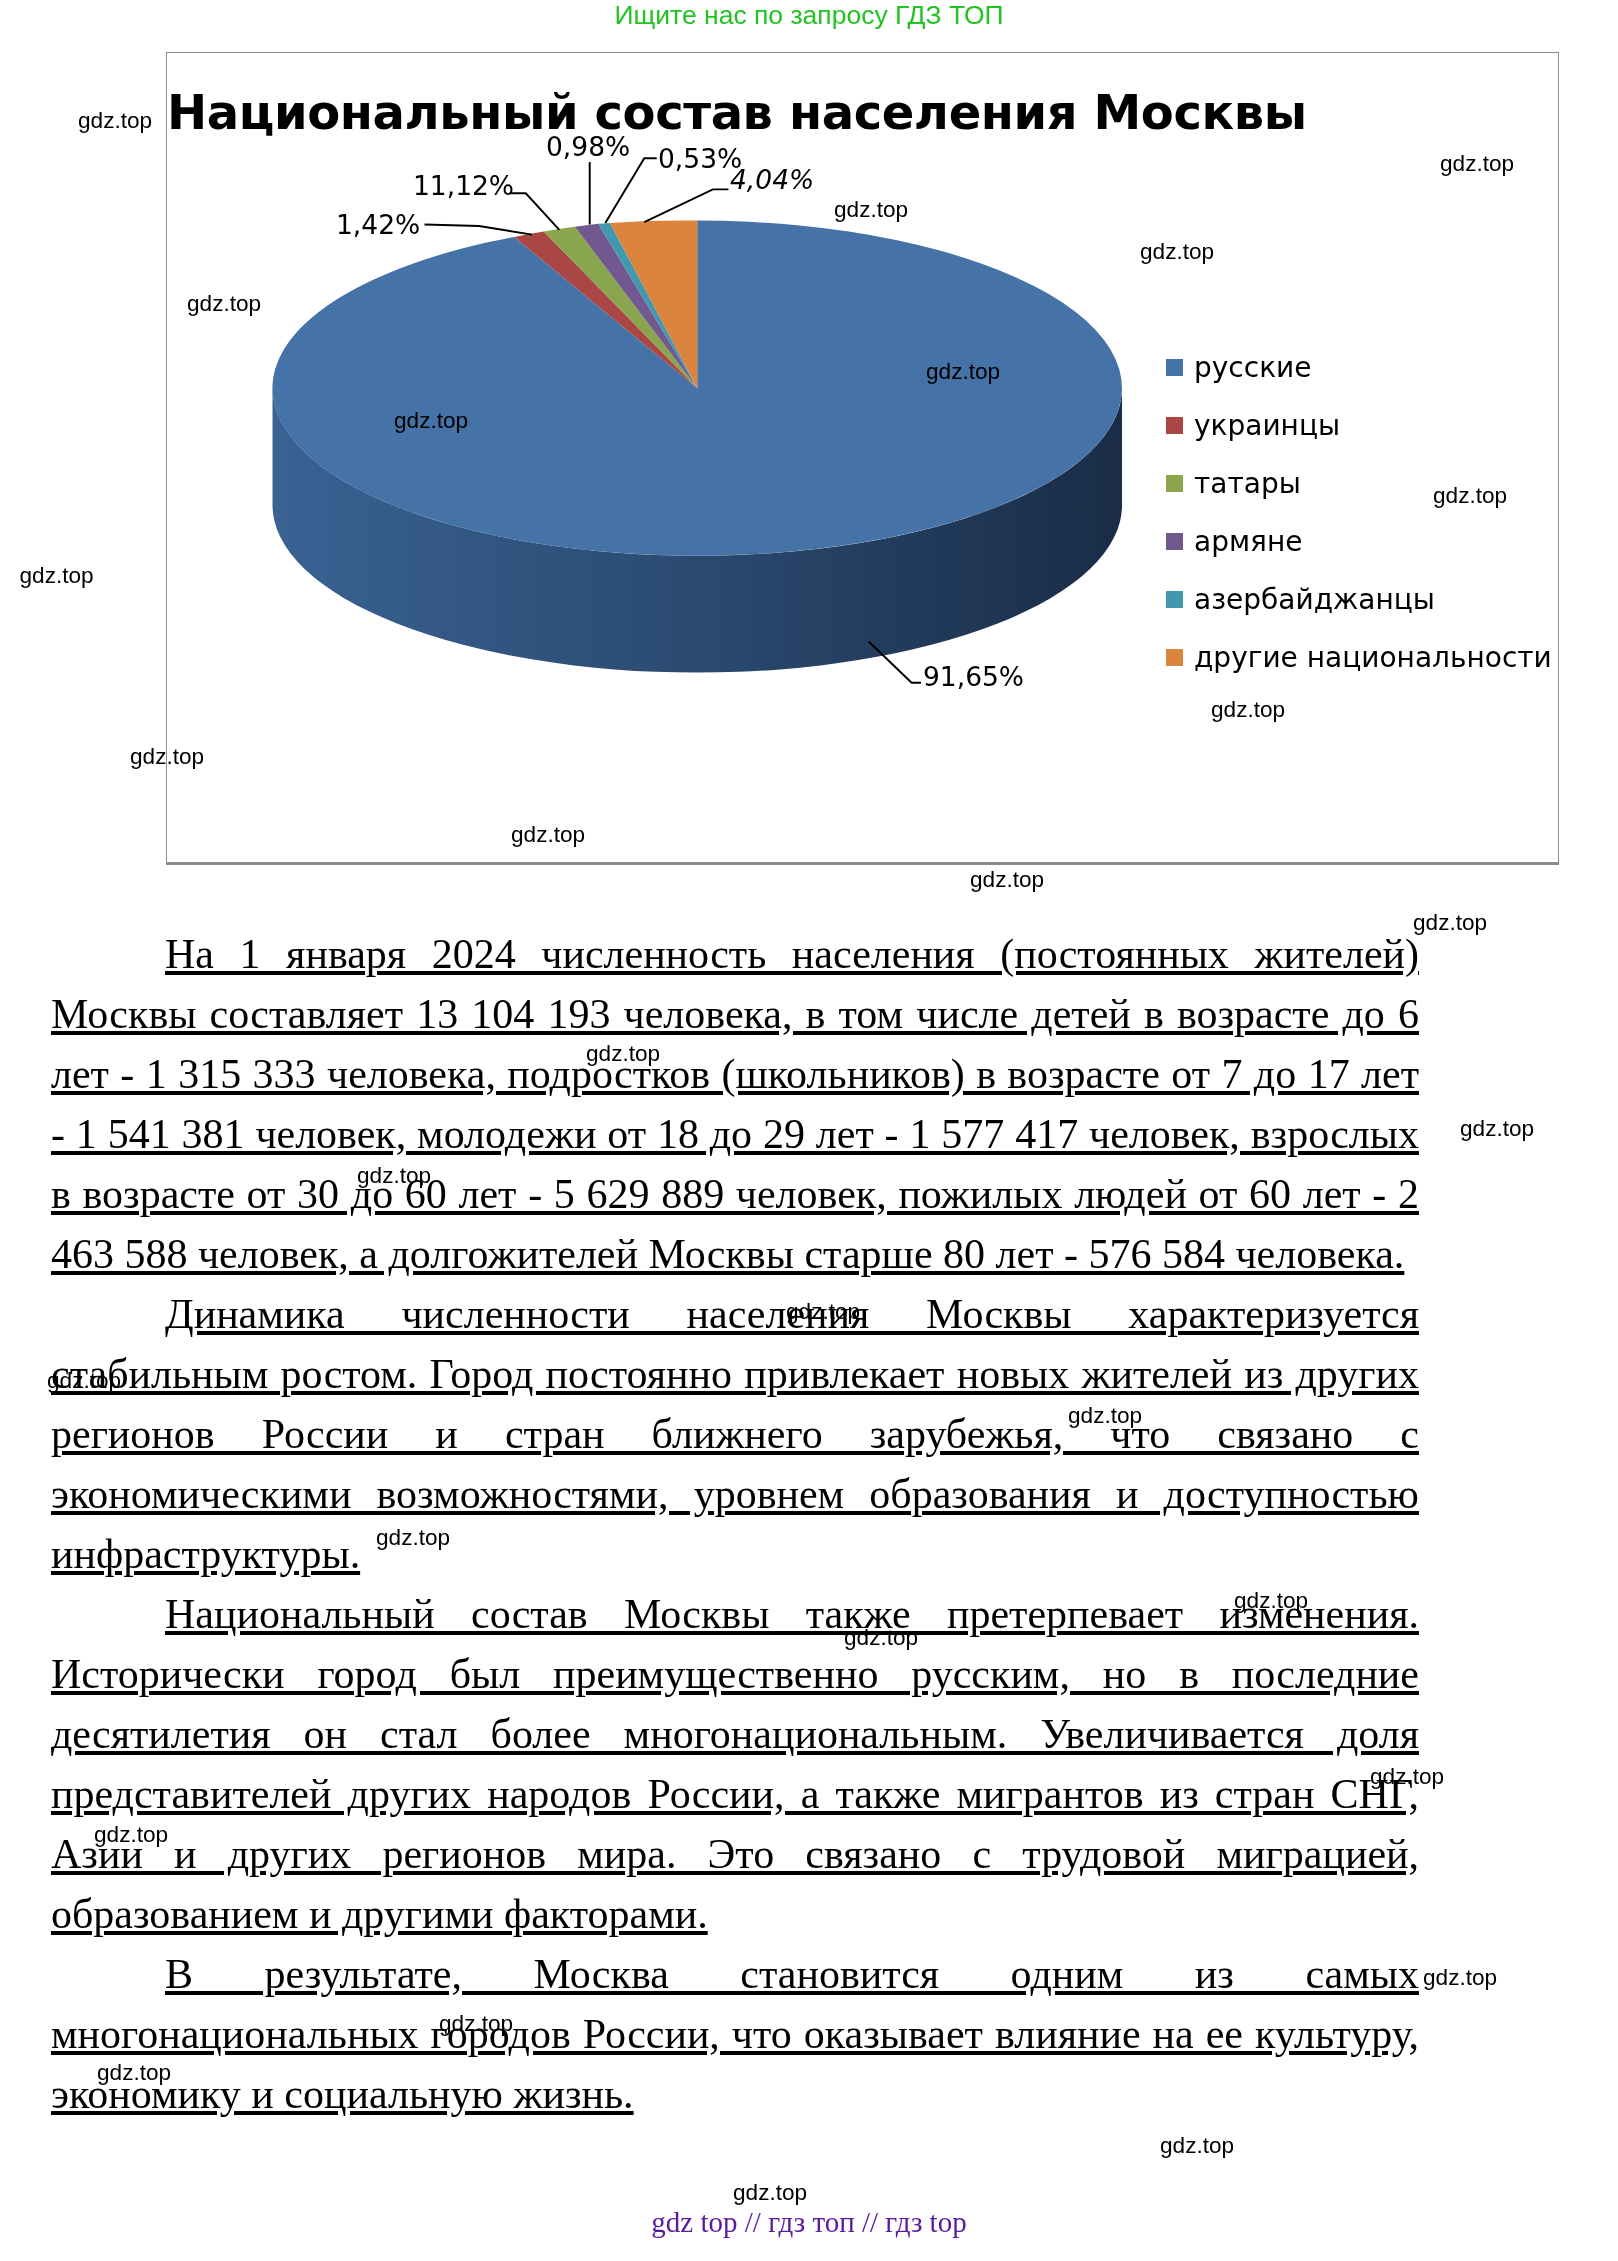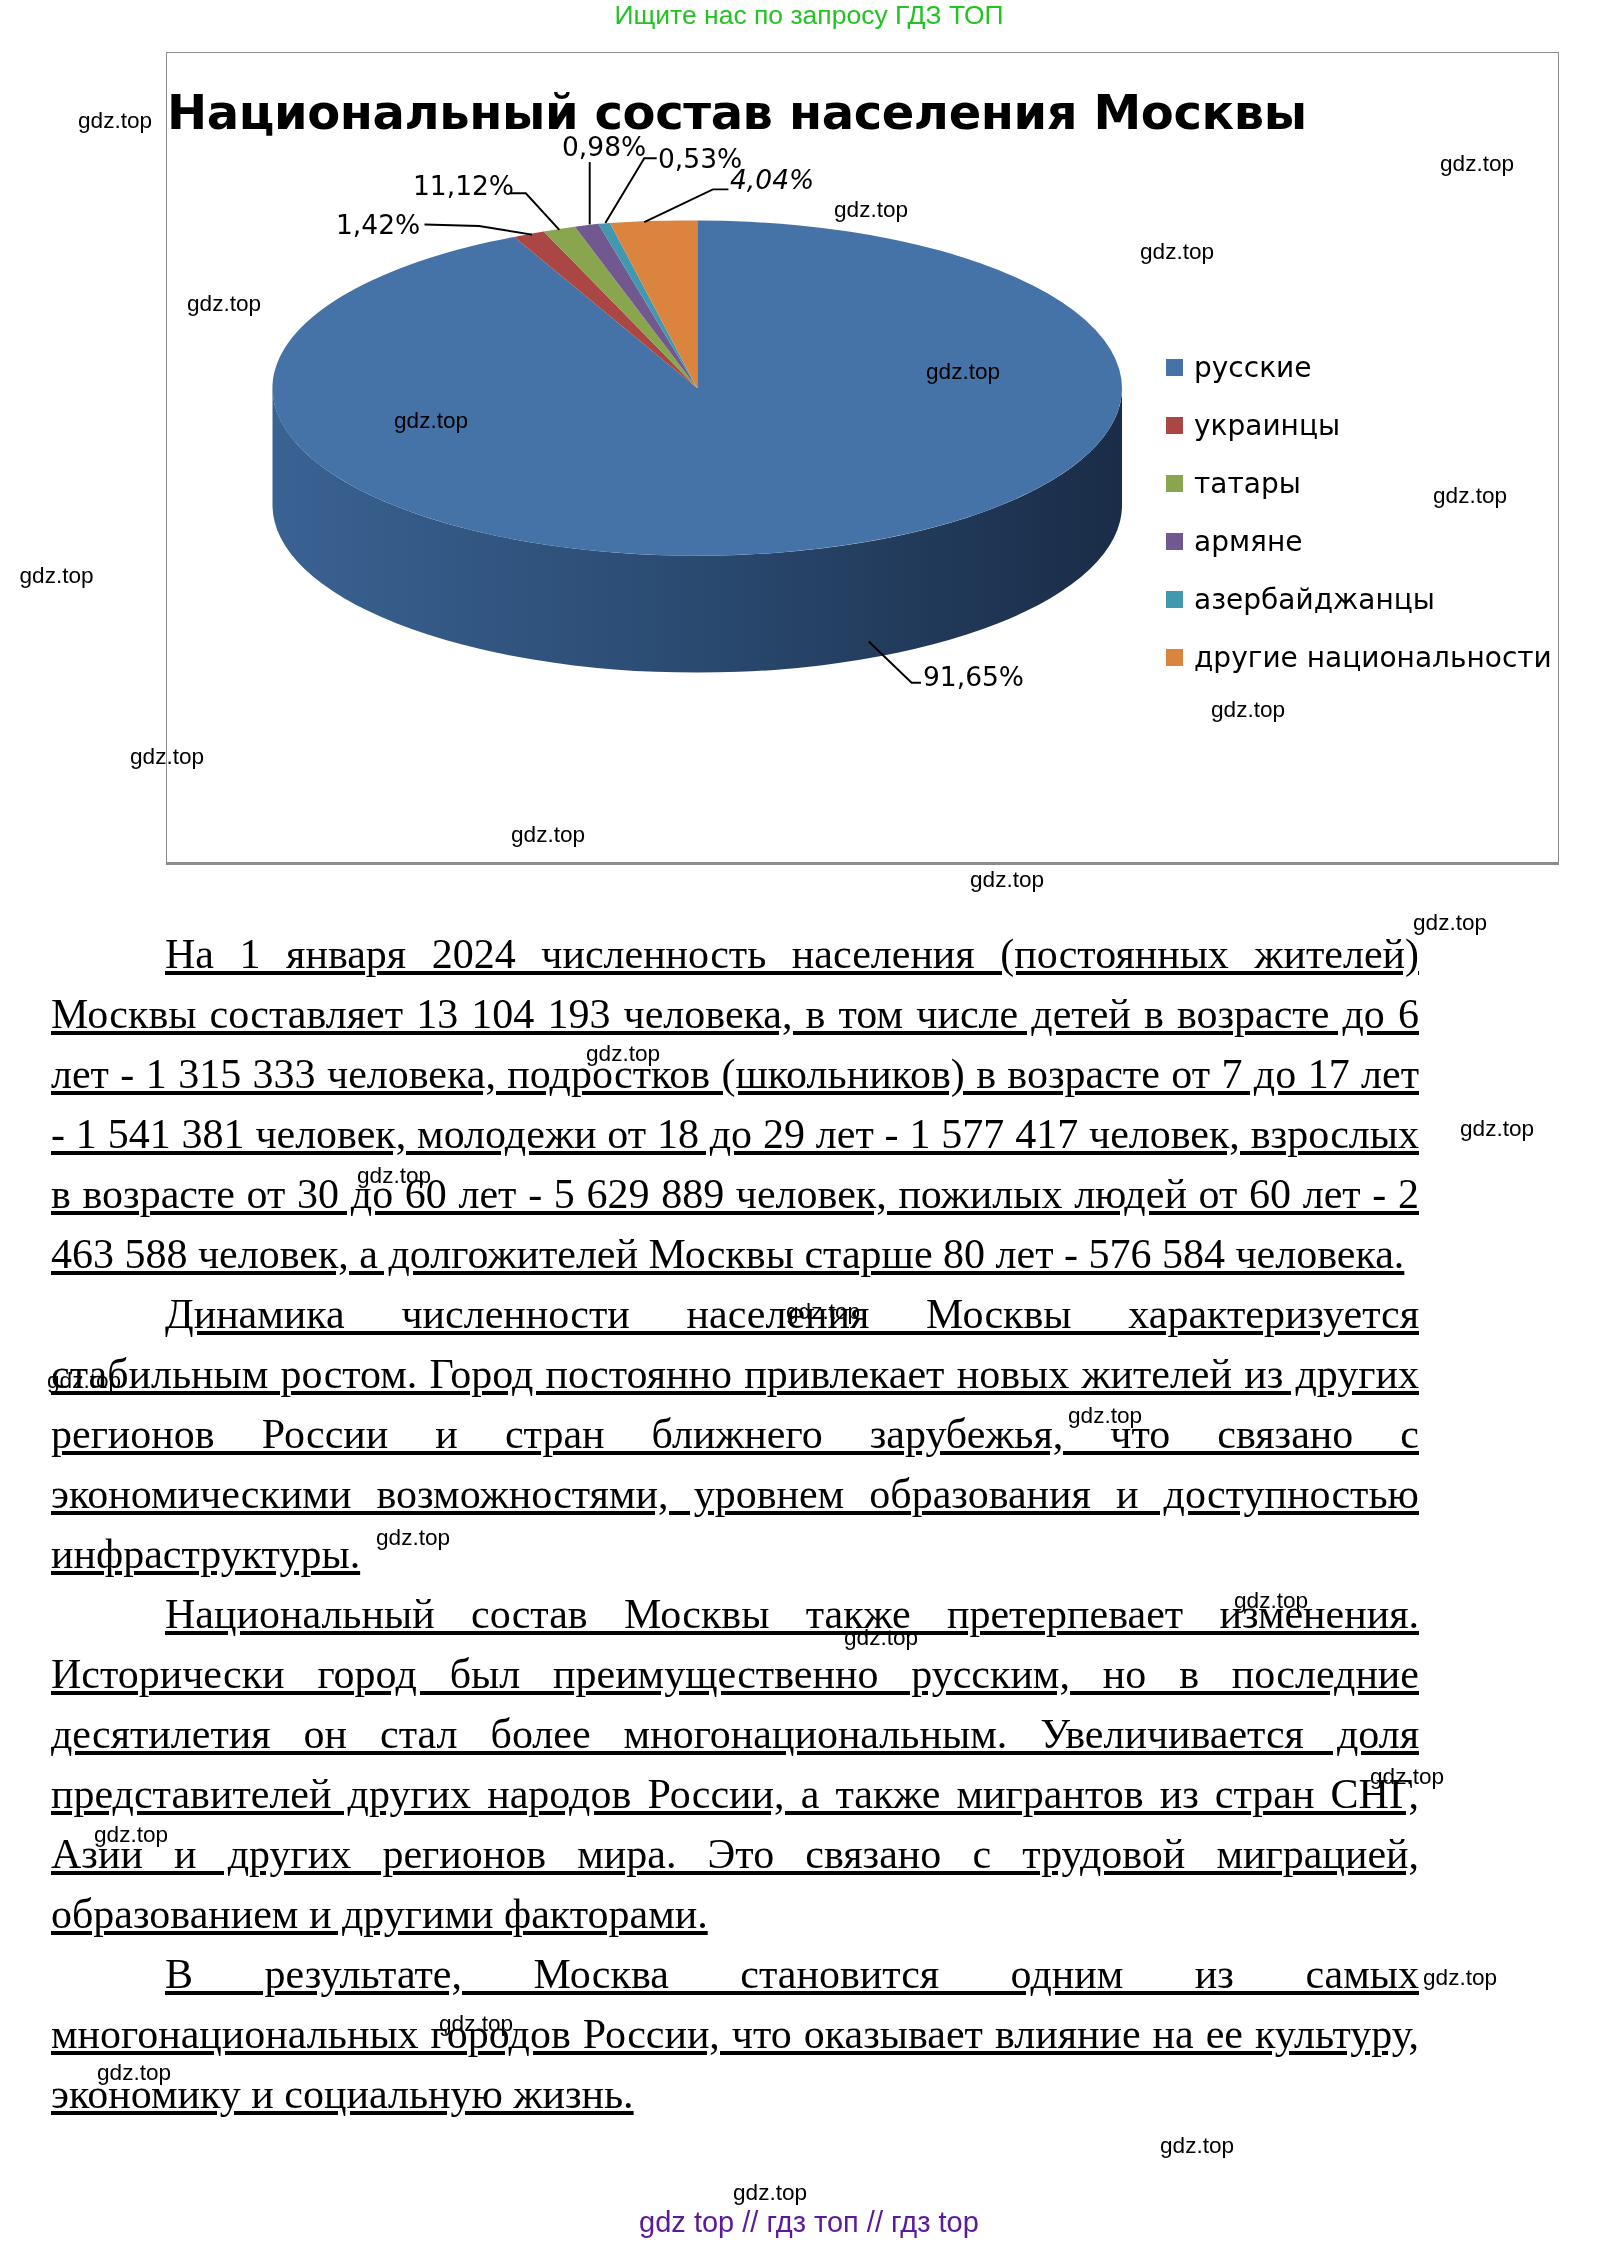--- a/index.html
+++ b/index.html
@@ -9,21 +9,21 @@
   .chart-title { position:absolute; left:0; width:100%; top:31px; text-align:left; font-size:48px; font-weight:bold; color:#000; font-family:"DejaVu Sans", sans-serif; letter-spacing:-0.4px; }
   .pie-svg { position:absolute; left:0; top:0; }
   .legend { position:absolute; left:999px; top:285px; }
   .legend-item { display:flex; align-items:center; height:58px; }
   .legend-swatch { width:17px; height:17px; margin-right:11px; }
   .legend-label { font-size:28px; color:#000; font-family:"DejaVu Sans", sans-serif; }
   .dlabel { position:absolute; font-size:26.5px; color:#000; font-family:"DejaVu Sans", sans-serif; }
   .wm { position:absolute; font-size:22.6px; color:#000; font-family:"Liberation Sans", sans-serif; }
   .body-text { position:absolute; left:51px; top:924px; width:1368px; font-family:"Liberation Serif", serif; font-size:42px; line-height:60px; color:#000; text-align:justify; }
   .body-text p { margin:0; text-indent:114px;text-decoration:underline; }
-  .footer { position:absolute; left:0; width:1618px; top:2206px; text-align:center; color:#5a1a9a; font-size:29px; font-family:Liberation Sans, sans-serif; }
+  .footer { position:absolute; left:0; width:1618px; top:2206px; text-align:center; color:#5a1a9a; font-size:29px; font-family:Liberation Serif, serif; }
 </style>
 </head>
 <body>
 
 <div class="top-banner">Ищите нас по запросу ГДЗ ТОП</div>
 
 <div class="chart-box">
   <div class="chart-title">Национальный состав населения Москвы</div>
 
   <svg class="pie-svg" width="1391" height="809" viewBox="0 0 1784 1038">
@@ -54,21 +54,21 @@
       <polyline points="503,227 460,180 440,180"></polyline>
       <polyline points="542,220 542,140"></polyline>
       <polyline points="562,218 612,135 628,135"></polyline>
       <polyline points="612,217 700,175 720,175"></polyline>
       <polyline points="900,755 955,808 967,808"></polyline>
     </g>
   </svg>
 
   <div class="dlabel" style="left:169px; top:156px;">1,42%</div>
   <div class="dlabel" style="left:246px; top:117px;">11,12%</div>
-  <div class="dlabel" style="left:379px; top:78px;margin-left:16px;">0,98%</div>
+  <div class="dlabel" style="left:379px; top:78px;">0,98%</div>
   <div class="dlabel" style="left:491px; top:90px;">0,53%</div>
   <div class="dlabel" style="left:563px; top:111px;font-style:italic;">4,04%</div>
   <div class="dlabel" style="left:756px; top:608px;text-align:right;">91,65%</div>
 
   <div class="legend">
     <div class="legend-item">
       <span class="legend-swatch" style="background:#4572a7"></span>
       <span class="legend-label">русские</span>
     </div>
     <div class="legend-item">

